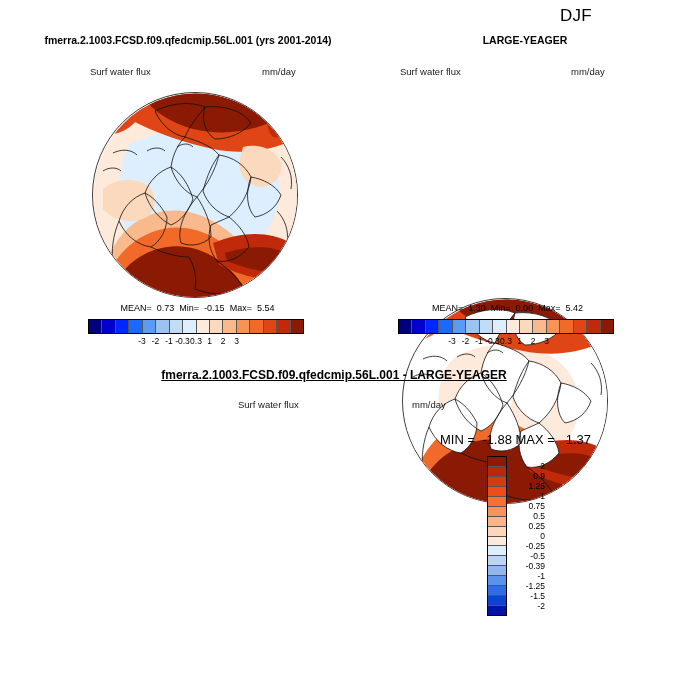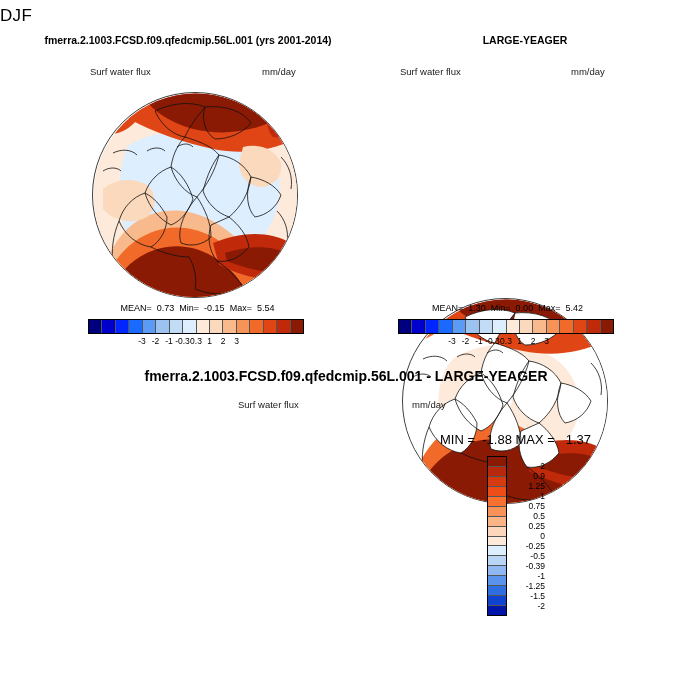--- a/index.html
+++ b/index.html
@@ -13,31 +13,31 @@
     position: relative;
     font-family: "Liberation Sans", sans-serif;
     color: #000000;
     overflow: hidden;
   }
   .abs { position: absolute; }
 
   #main-title {
     left: 0; top: 6px; width: 592px;
     font-size: 17px;
-    text-align: left;
+    text-align: right;
     letter-spacing: 0.3px;
   }
   .panel-title {
     font-size: 10.5px;
     font-weight: bold;
     text-align: center;
   }
   #left-panel-title  { left: 18px;  top: 34px; width: 340px; }
   #right-panel-title { left: 360px; top: 34px; width: 330px; }
-  #diff-panel-title  { left: 96px; top: 368px; width: 500px; font-size: 14px; }
+  #diff-panel-title  { left: 84px; top: 368px; width: 500px; font-size: 12px; text-decoration: underline; }
 
   .var-label, .unit-label {
     font-size: 9.5px;
     color: #1a1a1a;
   }
   #left-var   { left: 90px;  top: 66px; }
   #left-unit  { left: 262px; top: 66px; }
   #right-var  { left: 400px; top: 66px; }
   #right-unit { left: 571px; top: 66px; }
   #diff-var   { left: 238px; top: 399px; }

